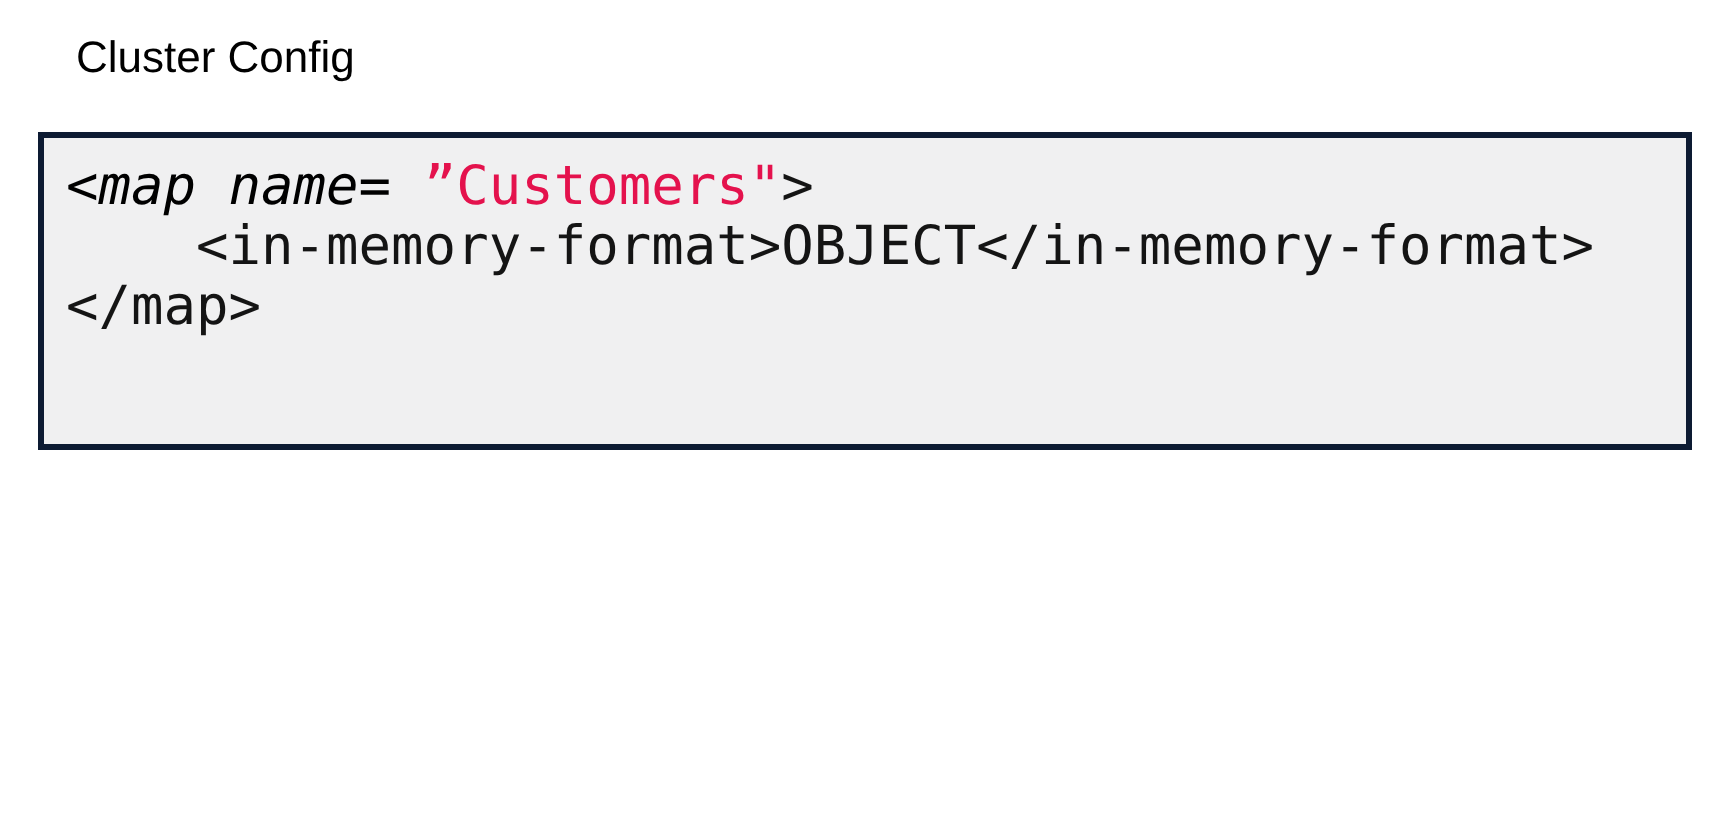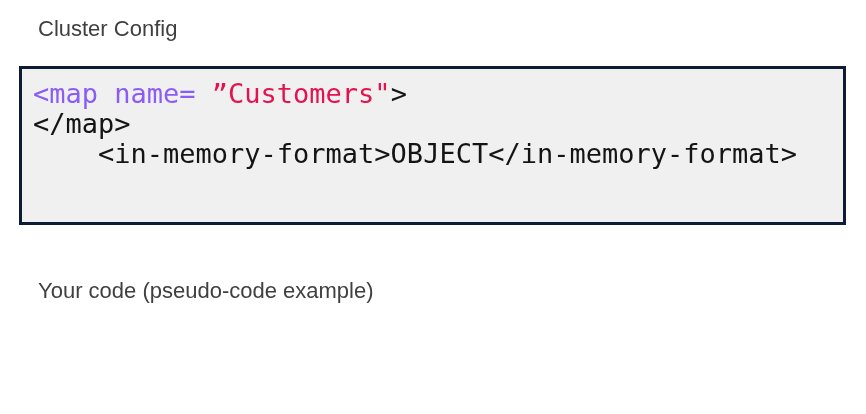--- a/index.html
+++ b/index.html
@@ -11,21 +11,21 @@
     position: relative;
     width: 866px;
     height: 414px;
     background: #ffffff;
     overflow: hidden;
     font-family: "Liberation Sans", sans-serif;
   }
   .heading {
     position: absolute;
     left: 38px;
-    color: #404040;
+    color: #000000;
     font-size: 22px;
     font-weight: 400;
     line-height: 26px;
     white-space: pre;
   }
   .heading1 { top: 16px; }
   .heading2 { top: 278px; }
   .code-box {
     position: absolute;
     left: 19px;
@@ -45,33 +45,32 @@
     height: 52px;
     padding: 7px 11px 0 11px;
   }
   .code-line {
     font-family: "DejaVu Sans Mono", "Liberation Mono", monospace;
     font-size: 27px;
     line-height: 30px;
     white-space: pre;
     color: #141414;
   }
-  .tok-navy { color: #8b5cf6; }
+  .tok-navy { color: #000000; font-style: italic; }
   .tok-red  { color: #e4124d; }
   .tok-dark { color: #141414; }
 </style>
 </head>
 <body>
 
 <div class="canvas">
 
   <div class="heading heading1">Cluster Config</div>
 
   <div class="code-box box1">
     <div class="code-line"><span class="tok-navy">&lt;map name= </span><span class="tok-red">”Customers"</span><span class="tok-dark">&gt;</span></div>
+    <div class="code-line tok-dark">    &lt;in-memory-format&gt;OBJECT&lt;/in-memory-format&gt;</div>
     <div class="code-line tok-dark">&lt;/map&gt;</div>
-    <div class="code-line tok-dark">    &lt;in-memory-format&gt;OBJECT&lt;/in-memory-format&gt;</div>
   </div>
 
-  <div class="heading heading2">Your code (pseudo-code example)</div>
 
 
 </div>
 
 </body></html>

